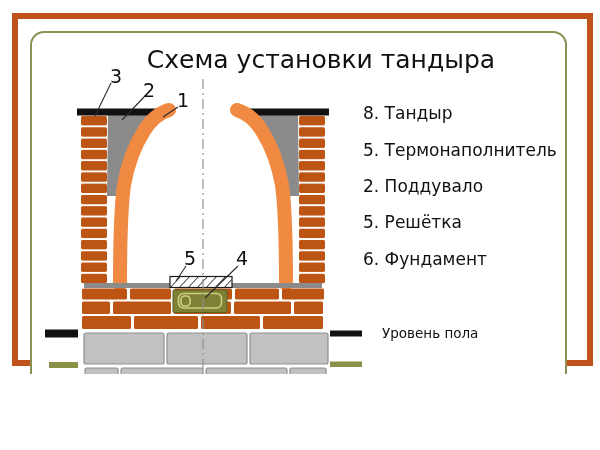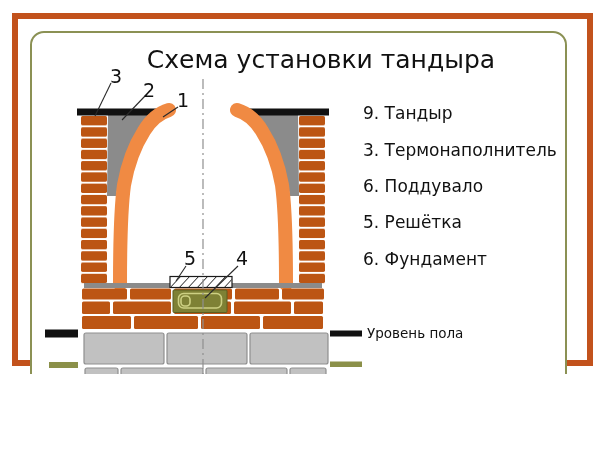--- a/index.html
+++ b/index.html
@@ -15,21 +15,21 @@
   .abs{position:absolute;}
   .outer-frame{left:12px;top:13px;right:7px;bottom:8px;border:6px solid var(--frame-border);}
   .inner-panel{left:30px;top:31px;width:537px;height:383px;border:2.5px solid var(--panel-border);
                border-radius:14px;box-sizing:border-box;background:#ffffff;}
   .diagram-svg{left:0;top:0;width:600px;height:450px;}
   .title{top:46px;left:321px;transform:translateX(-50%);font-size:25px;line-height:28px;
          white-space:nowrap;color:var(--text);}
   .legend{left:363px;top:95px;width:205px;}
   .legend-item{height:36.4px;display:flex;align-items:center;font-size:17px;white-space:nowrap;}
   .callout{font-size:19px;transform:translate(-50%,-50%);white-space:nowrap;}
-  .level-label{left:367px;font-size:13.5px;line-height:18px;white-space:nowrap;}
+  .level-label{left:382px;font-size:13.5px;line-height:18px;white-space:nowrap;}
 
   .c-axis{stroke:var(--axis-line);stroke-width:1.2;stroke-dasharray:10 4 2 4;fill:none;}
   .c-filler{fill:var(--thermal-filler);}
   .c-cap{fill:var(--cap-black);}
   .c-wall{stroke:var(--tandyr-clay);stroke-width:14;fill:none;stroke-linecap:round;}
   .c-brick{fill:var(--brick);}
   .c-grate{fill:#ffffff;stroke:#1a1a1a;stroke-width:1.2;}
   .c-hatch{stroke:#1a1a1a;stroke-width:1;}
   .c-ash{fill:var(--ash-pit-fill);stroke:#5c5f22;stroke-width:1;}
   .c-ash-line{fill:none;stroke:var(--ash-pit-outline);stroke-width:1.6;}
@@ -125,23 +125,23 @@
       <line class="c-leader" x1="238" y1="266" x2="205" y2="298"></line>
       <line class="c-leader" x1="318" y1="388.5" x2="361" y2="388.5"></line>
     </g>
 
     <path class="c-axis" d="M203,79 L203,411"></path>
   </svg>
 
   <div class="abs title">Схема установки тандыра</div>
 
   <div class="abs legend">
-    <div class="legend-item">9. Тандыр</div>
-    <div class="legend-item">3. Термонаполнитель</div>
-    <div class="legend-item">6. Поддувало</div>
+    <div class="legend-item">8. Тандыр</div>
+    <div class="legend-item">5. Термонаполнитель</div>
+    <div class="legend-item">2. Поддувало</div>
     <div class="legend-item">5. Решётка</div>
     <div class="legend-item">6. Фундамент</div>
   </div>
 
   <div class="abs callout" style="left:116px;top:76px;">3</div>
   <div class="abs callout" style="left:149px;top:90px;">2</div>
   <div class="abs callout" style="left:183px;top:100px;">1</div>
   <div class="abs callout" style="left:190px;top:258px;">5</div>
   <div class="abs callout" style="left:242px;top:258px;">4</div>
   <div class="abs callout" style="left:370px;top:388px;">6</div>

